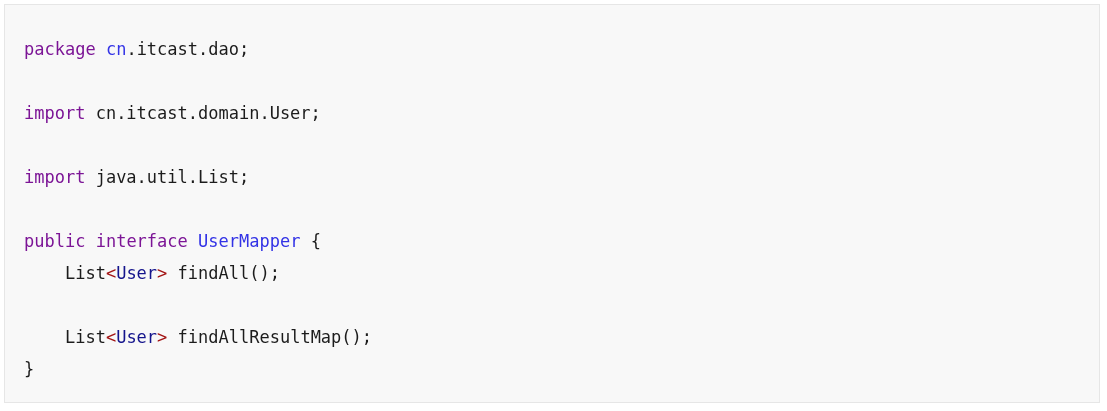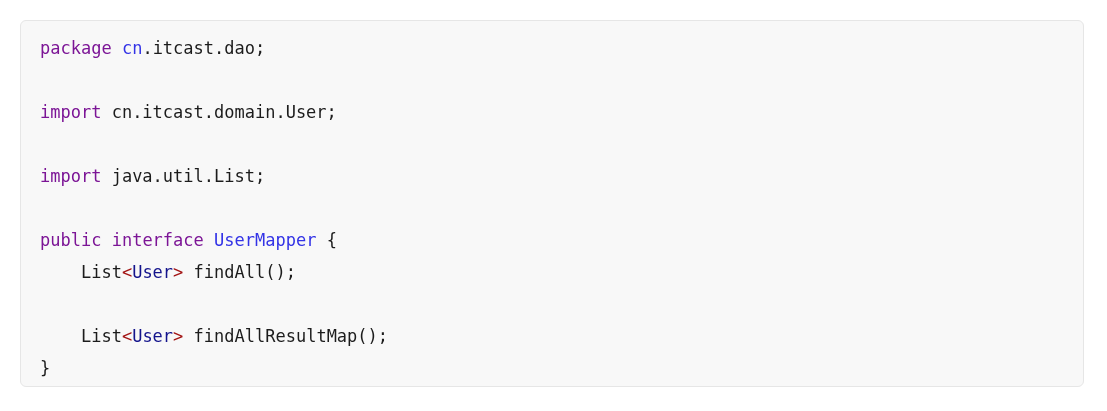--- a/index.html
+++ b/index.html
@@ -13,26 +13,26 @@
     height: 411px;
     background: #ffffff;
     overflow: hidden;
   }
   .code-block {
     position: absolute;
     left: 4px;
     top: 4px;
     right: 7px;
     bottom: 8px;
-    margin: 16px;
+    margin: 0;
     box-sizing: border-box;
     border: 1px solid #e6e6e6; 
-    border-radius: 6px;
+    border-radius: 0;
     background: #f8f8f8;       
-    padding: 11px 19px;
+    padding: 28px 19px;
     overflow: hidden;
   }
   .code-block code {
     display: block;
     font-family: "DejaVu Sans Mono", "Liberation Mono", monospace;
     font-size: 17px;
     line-height: 32px;
     white-space: pre;
     font-weight: 400;
   }

